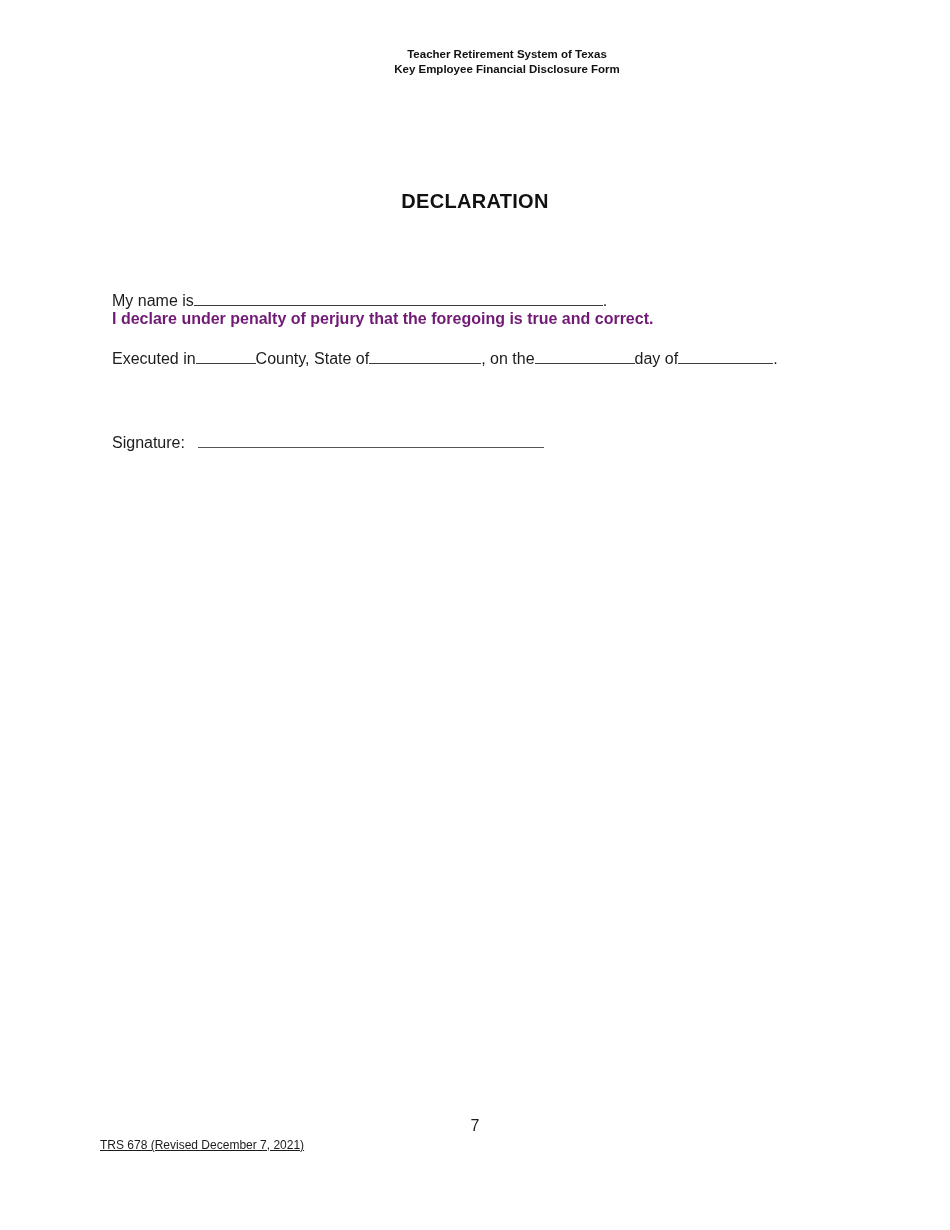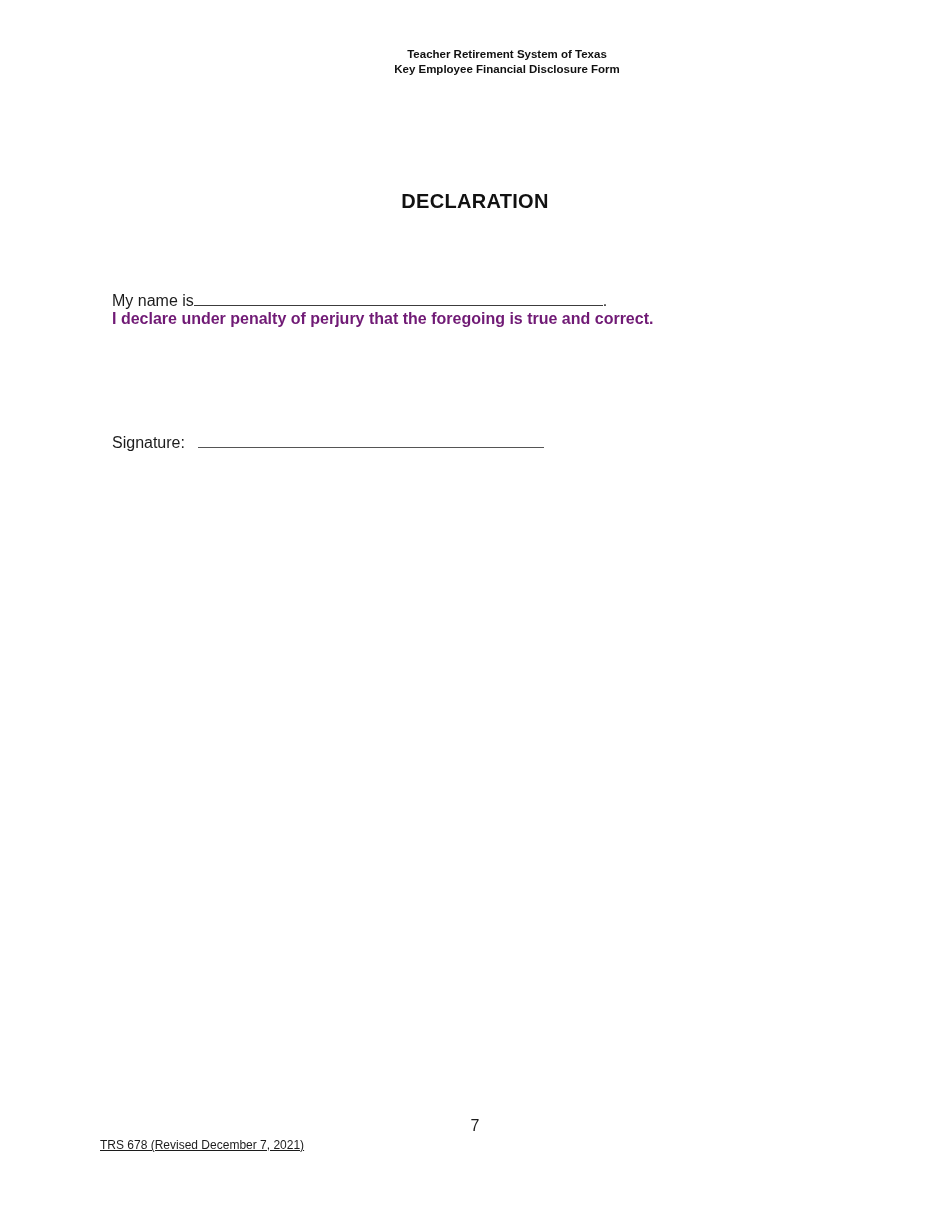--- a/index.html
+++ b/index.html
@@ -94,20 +94,23 @@
   </div>
 
   <div class="abs declaration-title">DECLARATION</div>
 
   <div class="abs body-line line-name">
     <span>My name is</span><span class="blank blank-name"></span><span>.</span>
   </div>
 
   <div class="abs body-line line-perjury">I declare under penalty of perjury that the foregoing is true and correct.</div>
 
+  <div class="abs body-line line-executed">
+    <span>Executed in</span><span class="blank blank-county"></span><span>County, State of</span><span class="blank blank-state"></span><span>, on the</span><span class="blank blank-day"></span><span>day of</span><span class="blank blank-date"></span><span>.</span>
+  </div>
 
   <div class="abs body-line line-signature">
     <span>Signature:</span><span class="blank blank-signature"></span>
   </div>
 
   <div class="abs page-number">7</div>
 
   <div class="abs form-code">TRS 678 (Revised December 7, 2021)</div>
 
 </div>

